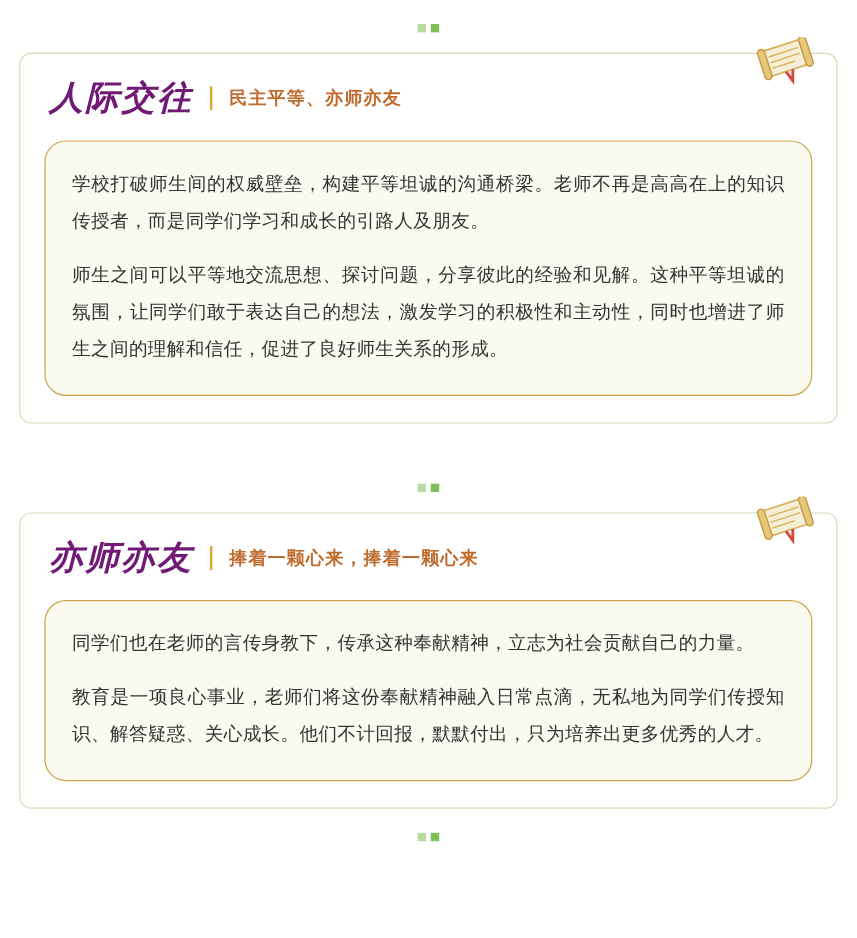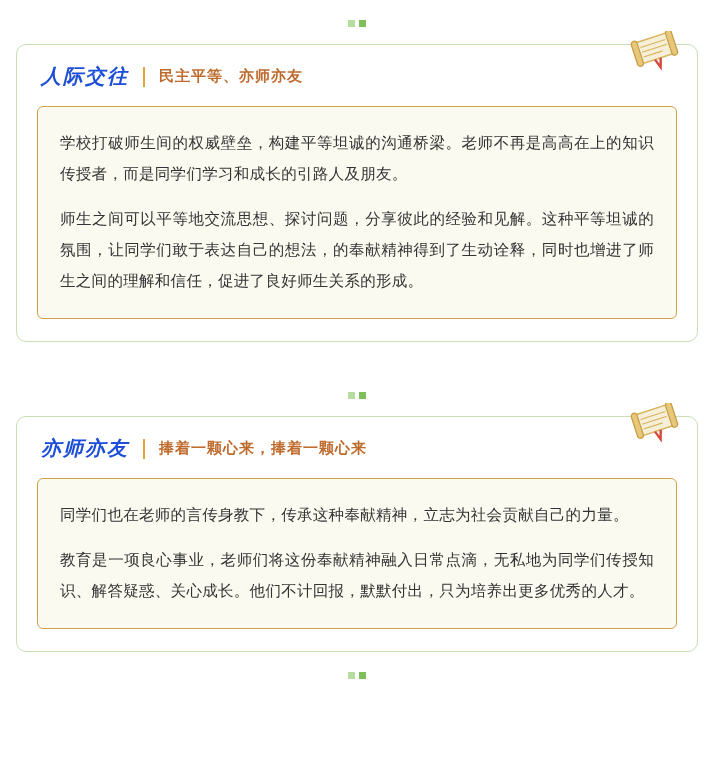--- a/index.html
+++ b/index.html
@@ -53,23 +53,23 @@
   }
 
   .card-head {
     display: flex;
     align-items: center;
     gap: 14px;
     padding-left: 4px;
     margin-bottom: 16px;
   }
   .card-title {
-    font-size: 20px;
+    font-size: 28px;
     font-weight: bold;
-    color: #1d4ed8;
+    color: #701a75;
     letter-spacing: 2px;
     font-style: italic;
     font-family: "Liberation Sans", sans-serif;
     white-space: nowrap;
   }
   .title-sep {
     width: 2px;
     height: 20px;
     background: #e3a33c;
     display: inline-block;
@@ -87,21 +87,21 @@
   .scroll-icon {
     position: absolute;
     top: -14px;
     right: 14px;
     width: 54px;
     height: 44px;
   }
 
   .body-box {
     border: 1.5px solid #cfa24a;
-    border-radius: 6px;
+    border-radius: 18px;
     background: #fbfaf0;
     padding: 20px 22px 22px 22px;
     box-sizing: border-box;
   }
   .para {
     font-size: 15.5px;
     line-height: 2.0;
     color: #333333;
     margin: 0 0 14px 0;
     text-align: justify;
@@ -147,21 +147,21 @@
       </span>
 
       <div class="card-head">
         <span class="card-title">人际交往</span>
         <span class="title-sep"></span>
         <span class="card-sub">民主平等、亦师亦友</span>
       </div>
 
       <div class="body-box">
         <p class="para">学校打破师生间的权威壁垒，构建平等坦诚的沟通桥梁。老师不再是高高在上的知识传授者，而是同学们学习和成长的引路人及朋友。</p>
-        <p class="para">师生之间可以平等地交流思想、探讨问题，分享彼此的经验和见解。这种平等坦诚的氛围，让同学们敢于表达自己的想法，的奉献精神得到了生动诠释，同时也增进了师生之间的理解和信任，促进了良好师生关系的形成。</p>
+        <p class="para">师生之间可以平等地交流思想、探讨问题，分享彼此的经验和见解。这种平等坦诚的氛围，让同学们敢于表达自己的想法，激发学习的积极性和主动性，同时也增进了师生之间的理解和信任，促进了良好师生关系的形成。</p>
       </div>
 
     </div>
   </div>
 
   <div class="gap-b"></div>
 
   <div class="dots">
     <span class="dot pale"></span>
     <span class="dot"></span>

